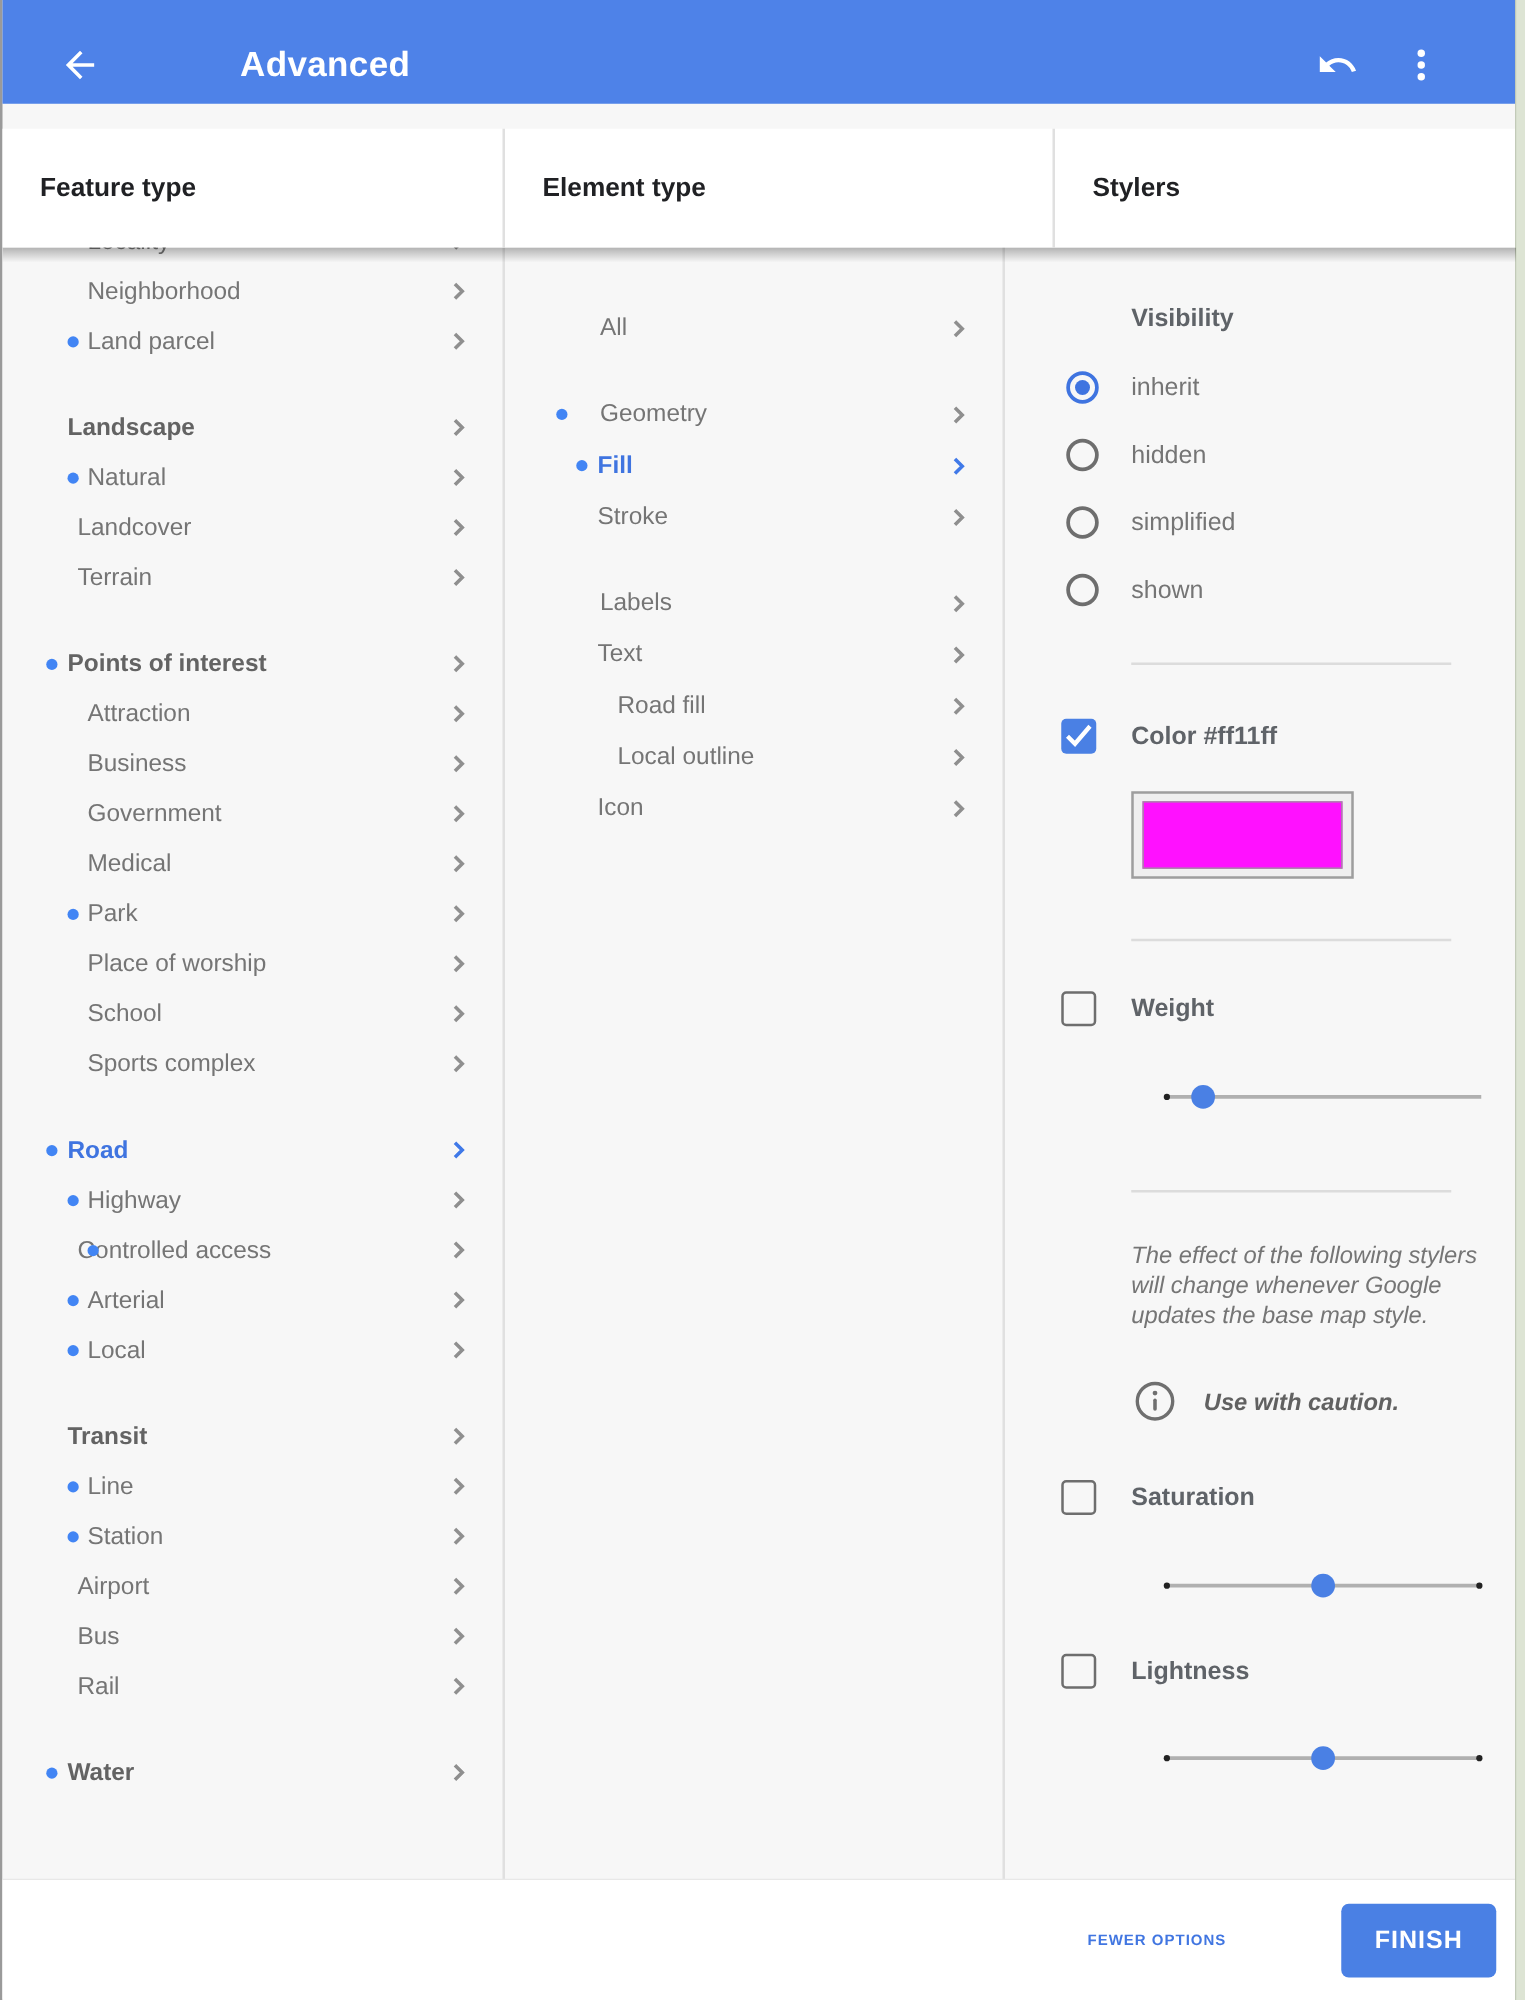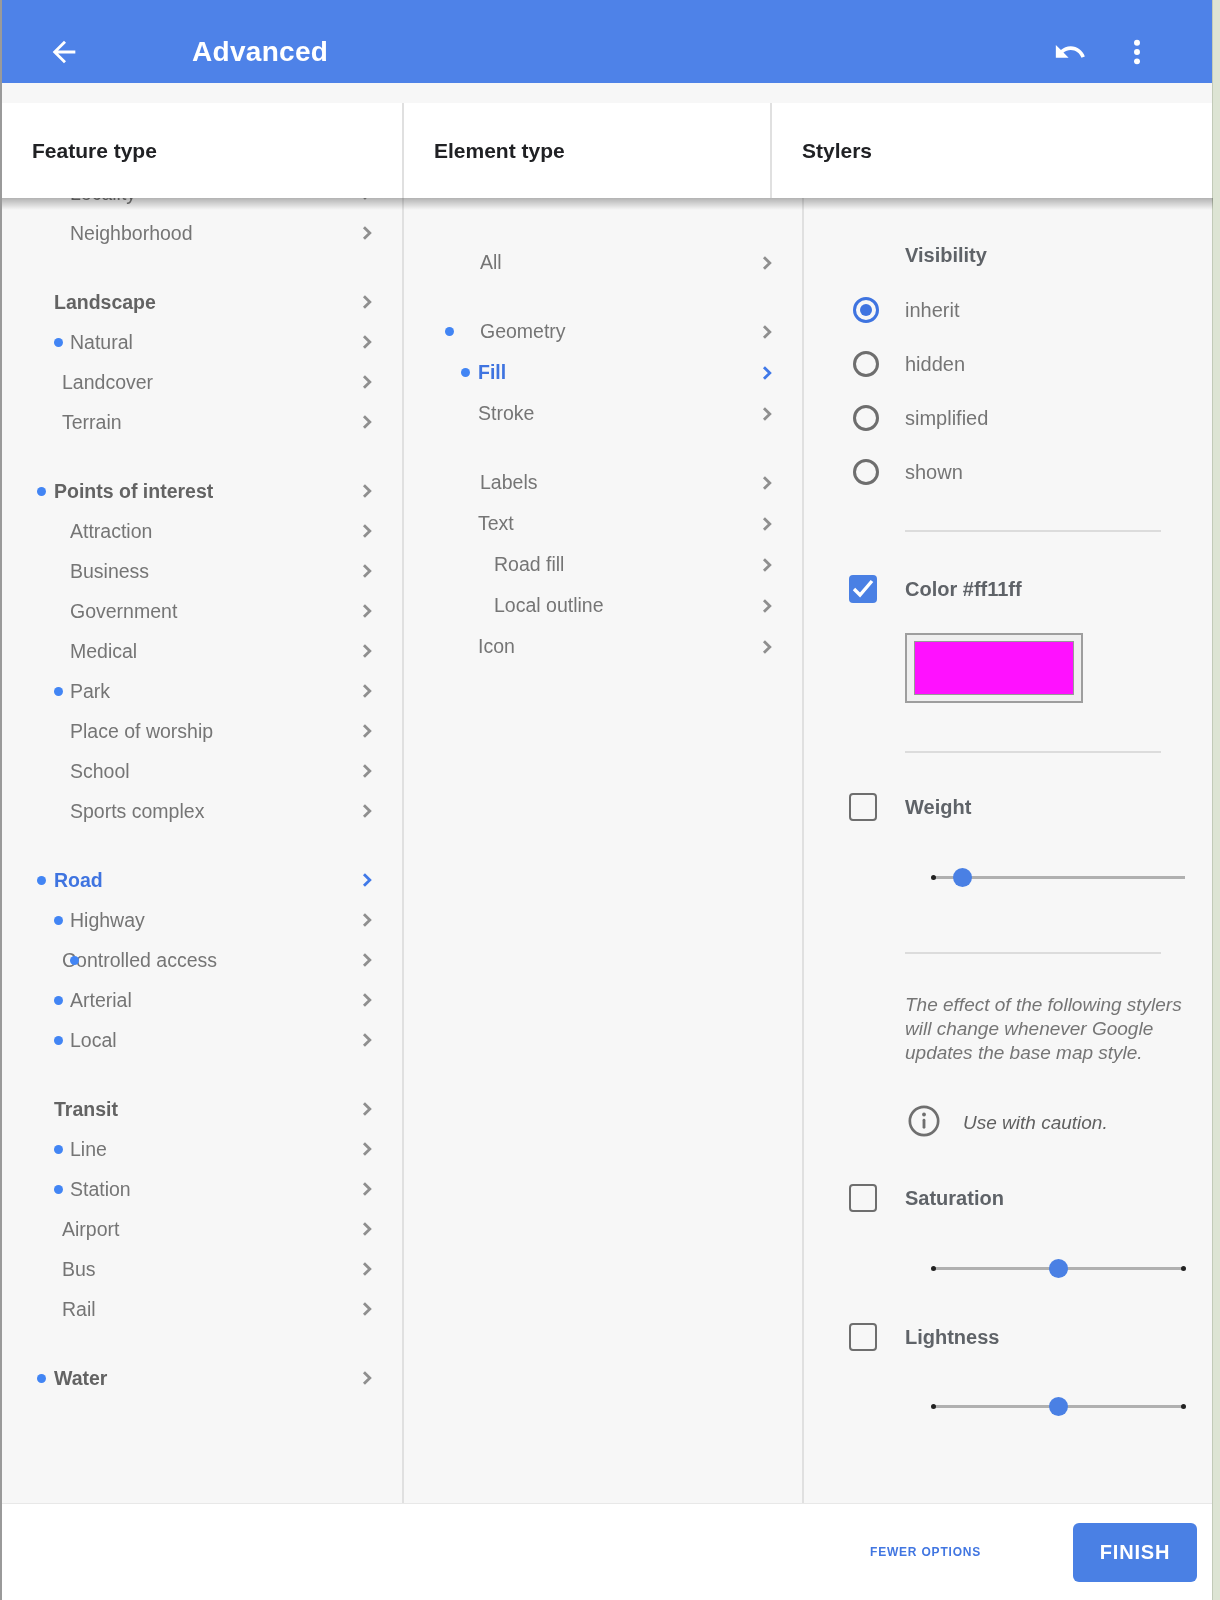--- a/index.html
+++ b/index.html
@@ -17,21 +17,21 @@
     padding:0;cursor:pointer;display:flex;align-items:center;justify-content:center;}
   .iconbtn svg{display:block;}
   .appbar-title{position:absolute;left:190px;top:0;height:103px;display:flex;align-items:center;
     color:#fff;font-size:28px;font-weight:600;letter-spacing:.3px;}
 
   
   .heads{position:absolute;left:0;top:103px;width:100%;height:95px;background:#fff;display:flex;}
   .headcell{box-sizing:border-box;display:flex;align-items:center;padding-left:30px;
     font-size:21px;font-weight:600;color:#202124;}
   .headcell.h1{width:400px;}
-  .headcell.h2{width:368px;border-left:2px solid #e0e0e0;}
+  .headcell.h2{width:440px;border-left:2px solid #e0e0e0;}
   .headcell.h3{flex:1;border-left:2px solid #e0e0e0;}
 
   
   .lists{position:absolute;left:0;top:198px;width:100%;height:1306px;display:flex;overflow:hidden;background:#f7f7f7;}
   .lists::before{content:"";position:absolute;left:0;top:0;width:100%;height:12px;z-index:30;
     background:linear-gradient(to bottom, rgba(0,0,0,.28), rgba(0,0,0,0));pointer-events:none;}
   .col{position:relative;box-sizing:border-box;overflow:hidden;}
   .col1{width:400px;}
   .col2{width:400px;border-left:2px solid #e0e0e0;}
   .col3{flex:1;border-left:2px solid #e0e0e0;}
@@ -81,21 +81,21 @@
   .swatch-inner{position:absolute;left:7px;top:6px;right:7px;bottom:6px;border:1px solid #999;}
   .slider{position:absolute;left:128px;width:253px;height:18px;cursor:pointer;}
   .slider .track{position:absolute;left:0;right:0;top:50%;margin-top:-1.5px;height:3px;background:#b0b0b0;}
   .slider .thumb{position:absolute;top:50%;width:19px;height:19px;margin-top:-9.5px;margin-left:-9.5px;
     border-radius:50%;background:#4a80e4;}
   .slider .enddot{position:absolute;top:50%;width:5px;height:5px;margin-top:-2.5px;border-radius:50%;background:#222;}
   .enddot.min{left:-1px;} .enddot.max{right:-1px;}
   .note{position:absolute;left:101px;top:795px;width:282px;font-size:19px;line-height:24px;
     font-style:italic;color:#757575;}
   .caution{position:absolute;left:103px;top:908px;height:34px;display:flex;align-items:center;}
-  .caution .ctext{margin-left:22px;font-size:19px;font-style:italic;font-weight:400;color:#616161;}
+  .caution .ctext{margin-left:22px;font-size:19px;font-style:italic;font-weight:700;color:#616161;}
 
   
   .bottombar{position:absolute;left:0;top:1504px;width:100%;height:96px;background:#fff;
     box-shadow:0 -1px 0 #e8e8e8;}
   .textbtn{position:absolute;left:868px;top:0;height:96px;border:none;background:none;padding:0;
     display:flex;align-items:center;color:#4176e1;font-size:12px;font-weight:600;letter-spacing:.8px;cursor:pointer;
     font-family:"Liberation Sans", sans-serif;}
   .raisedbtn{position:absolute;right:16px;top:19px;width:124px;height:59px;border:none;border-radius:6px;
     background:#4a80e4;color:#fff;font-size:20px;font-weight:600;letter-spacing:.8px;cursor:pointer;
     font-family:"Liberation Sans", sans-serif;}
@@ -146,20 +146,27 @@
             <span class="chev"><svg width="26" height="26" viewBox="0 0 24 24">
                 <path d="M9.2 6.6l5.4 5.4-5.4 5.4" fill="none" stroke="currentColor" stroke-width="2.6"></path>
               </svg></span>
           </div>
           <div class="row lvl1">
             <span class="label">Neighborhood</span>
             <span class="chev"><svg width="26" height="26" viewBox="0 0 24 24">
                 <path d="M9.2 6.6l5.4 5.4-5.4 5.4" fill="none" stroke="currentColor" stroke-width="2.6"></path>
               </svg></span>
           </div>
+          <div class="row lvl1">
+            <span class="dot"></span>
+            <span class="label">Land parcel</span>
+            <span class="chev"><svg width="26" height="26" viewBox="0 0 24 24">
+                <path d="M9.2 6.6l5.4 5.4-5.4 5.4" fill="none" stroke="currentColor" stroke-width="2.6"></path>
+              </svg></span>
+          </div>
           <div class="row lvl0 gap hdr">
             <span class="label">Landscape</span>
             <span class="chev"><svg width="26" height="26" viewBox="0 0 24 24">
                 <path d="M9.2 6.6l5.4 5.4-5.4 5.4" fill="none" stroke="currentColor" stroke-width="2.6"></path>
               </svg></span>
           </div>
           <div class="row lvl1">
             <span class="dot"></span>
             <span class="label">Natural</span>
             <span class="chev"><svg width="26" height="26" viewBox="0 0 24 24">

